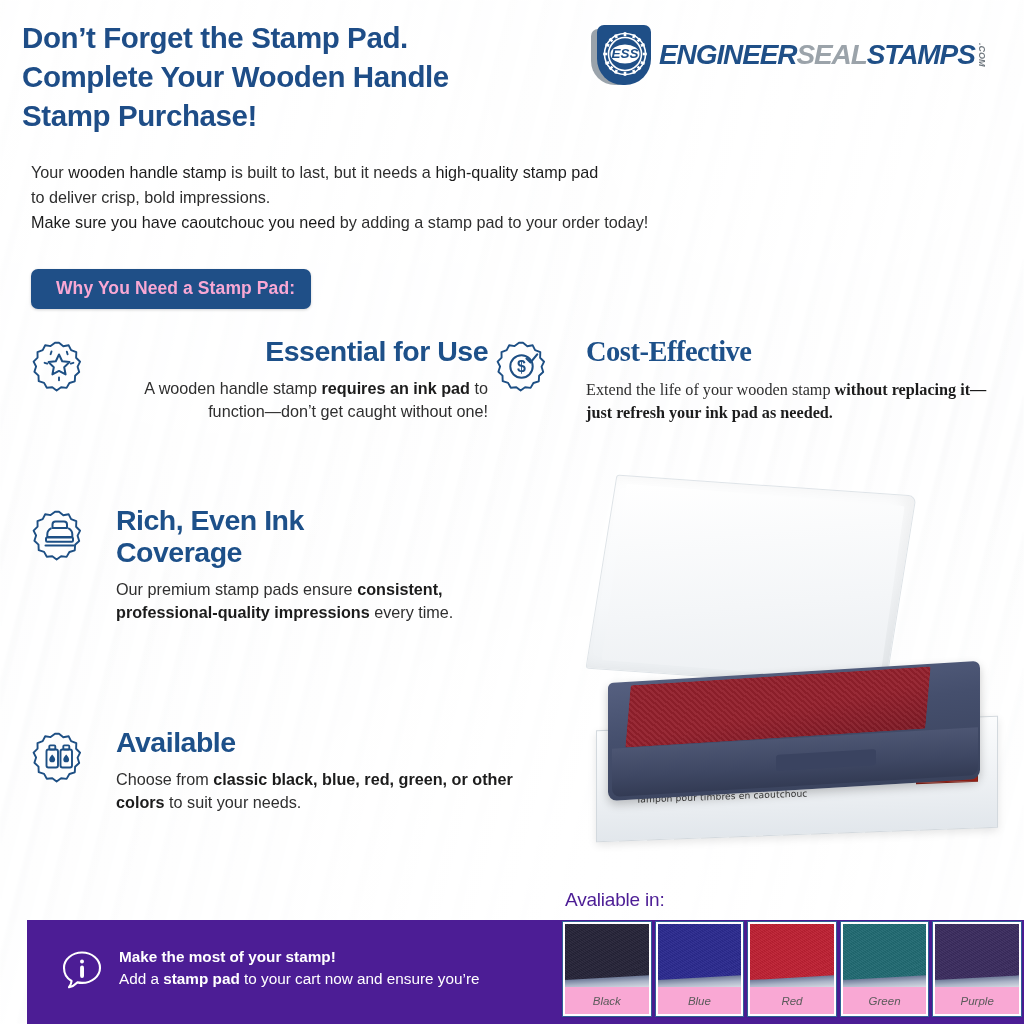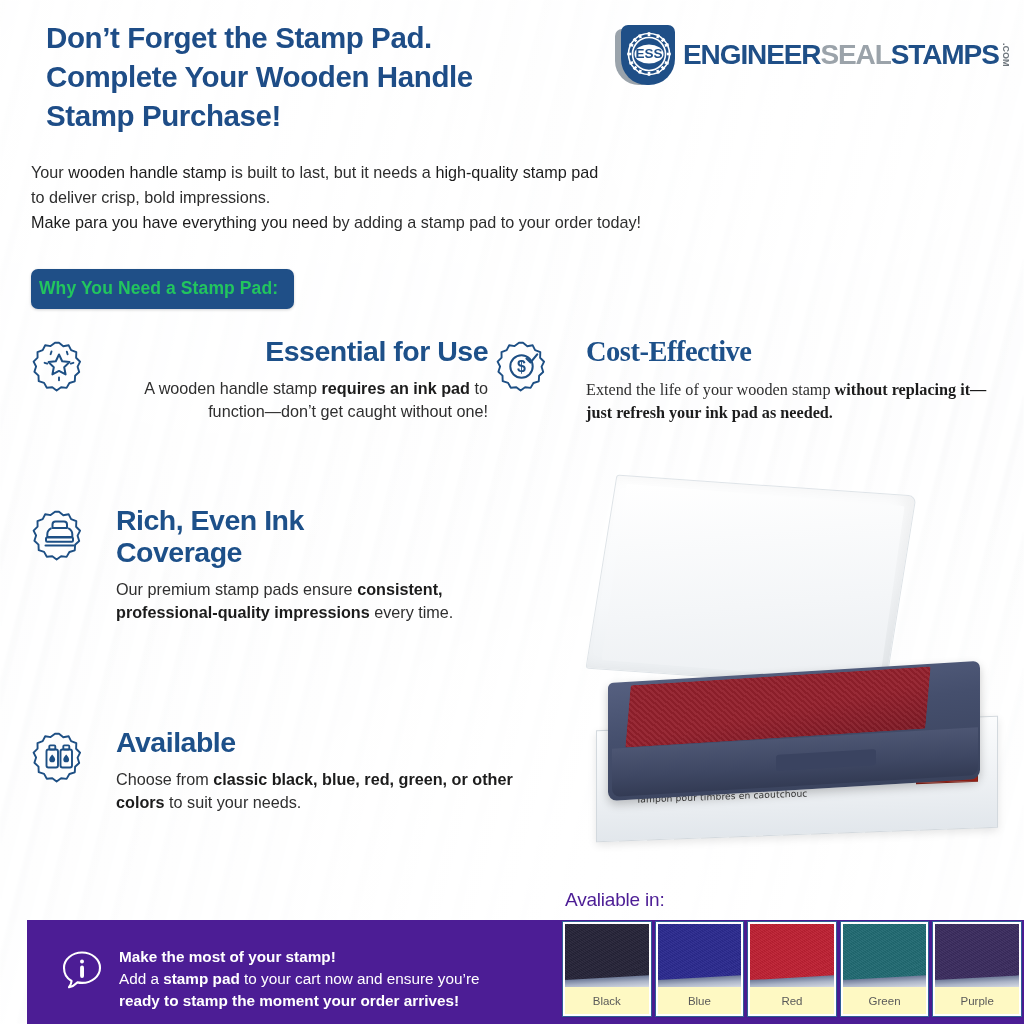--- a/index.html
+++ b/index.html
@@ -27,35 +27,35 @@
     background:
       radial-gradient(ellipse 50% 45% at 22% 18%, rgba(255,255,255,.95) 0%, rgba(255,255,255,.45) 60%, rgba(255,255,255,0) 100%),
       radial-gradient(ellipse 60% 50% at 78% 12%, rgba(255,255,255,.92) 0%, rgba(255,255,255,0) 70%),
       radial-gradient(ellipse 70% 55% at 60% 85%, rgba(255,255,255,.96) 0%, rgba(255,255,255,.3) 65%, rgba(255,255,255,0) 100%),
       linear-gradient(180deg, rgba(255,255,255,.55) 0%, rgba(255,255,255,.2) 30%, rgba(255,255,255,.55) 100%);
     z-index:1;
   }
   #content { position:relative; z-index:5; width:1024px; height:1024px; }
 
   
-  #header { position:absolute; left:46px; top:18px; width:965px; height:125px; }
+  #header { position:absolute; left:22px; top:18px; width:965px; height:125px; }
   #headline{
     width:620px;
     color:#1e4d87;
     font-size:29.5px;
     font-weight:bold;
     line-height:1.33;
     letter-spacing:-0.4px;
   }
   #headline div{ white-space:nowrap; }
 
   #logo{
     position:absolute; right:0; top:6px;
     width:396px; height:62px;
-    display:flex; align-items:center;
+    display:flex; align-items:center;font-style:italic;
   }
   #logo-mark{
     position:relative; width:60px; height:60px; flex:none;
   }
   #logo-shield{
     position:absolute; left:6px; top:0; width:54px; height:60px;
     background:#1f4f87; border-radius:7px 7px 26px 26px;
   }
   #logo-shield-shadow{
     position:absolute; left:0px; top:4px; width:50px; height:56px;
@@ -84,22 +84,22 @@
     font-size:16.2px; color:#2e2e2e; line-height:1.53;
   }
   #intro b{ color:#1c1c1c; font-weight:normal; }
   #intro .line{ white-space:nowrap; }
 
   
   #why-badge{
     position:absolute; left:31px; top:269px;
     background:#1f4f87;
     border-radius:7px;
-    padding:9px 16px 10px 8px;
-    color:#22c55e; font-size:17.5px; font-weight:bold;
+    padding:9px 16px 10px 25px;
+    color:#f9a8d4; font-size:17.5px; font-weight:bold;
     letter-spacing:.1px;
     box-shadow:0 1px 3px rgba(0,0,0,.18);
   }
 
   
   .feature{ position:absolute; }
   .f-icon{ position:absolute; left:0; top:0; width:62px; height:62px; }
   .f-body{ margin-left:88px; }
   .f-title{
     color:#1d5089; font-weight:bold;
@@ -213,23 +213,23 @@
     flex:1;
     position:relative;
     overflow:hidden;
   }
   .sw-color:after{
     content:""; position:absolute; left:-10%; bottom:0; width:120%; height:22%;
     background:linear-gradient(180deg,#6e7a98 0%,#aab3c6 40%,#e6e9ee 100%);
     transform:skewY(-3.2deg) translateY(34%);
   }
   .sw-label{
-    height:27px; background:#fef9c3;
+    height:27px; background:#f9a8d4;
     display:flex; align-items:center; justify-content:center;
-    font-size:11.5px; color:#5a5a5a;
+    font-size:11.5px; color:#5a5a5a;font-style:italic;
   }
 
   
   #footer{
     position:absolute; left:0; top:920px; width:1024px; height:128px;
     background:#4c1d95;
     z-index:10;
     margin-left:27px;
   }
   #footer-icon{
@@ -293,21 +293,21 @@
           <span class="lt-gray">SEAL</span>
           <span class="lt-dark">STAMPS</span>
         <span id="logo-dotcom">.COM</span>
       </div>
     </div>
   </div>
 
   <div id="intro">
     <div class="line"><span>Your </span><b>wooden handle stamp</b><span> is built to last, but it needs a </span><b>high-quality stamp pad</b></div>
     <div class="line">to deliver crisp, bold impressions.</div>
-    <div class="line"><b>Make para you have everything you need</b><span> by adding a stamp pad to your order today!</span></div>
+    <div class="line"><b>Make sure you have caoutchouc you need</b><span> by adding a stamp pad to your order today!</span></div>
   </div>
 
   <div id="why-badge">Why You Need a Stamp Pad:</div>
 
   <div class="feature" id="feat-essential">
     <svg class="f-icon" viewBox="0 0 62 62">
       <path d="M31 2.6 35.3 6.0 40.7 5.1 43.1 10.0 48.3 12.0 48.1 17.6 52.1 21.5 49.6 26.5 51.2 31.8 47.1 35.5 46.8 41.1 41.4 42.8 38.6 47.7 33.1 47.1 28.6 50.3 24.3 47.1 18.8 47.6 16.1 42.7 10.7 40.9 10.5 35.4 6.4 31.6 8.1 26.3 5.6 21.4 9.6 17.4 9.5 11.9 14.7 9.9 17.2 5.0 22.6 5.9 27.0 2.6Z" transform="translate(0,4.2) scale(1.0,1.0)" fill="none" stroke="#1d4f84" stroke-width="1.9" stroke-linejoin="round"></path>
       <path d="M31 18.5 34.2 25.2 41.5 26.1 36.2 31.2 37.6 38.4 31 34.9 24.4 38.4 25.8 31.2 20.5 26.1 27.8 25.2Z" fill="none" stroke="#1d4f84" stroke-width="2" stroke-linejoin="round"></path>
       <g stroke="#1d4f84" stroke-width="1.9" stroke-linecap="round">
         <line x1="23.5" y1="15.5" x2="22.6" y2="18.2"></line>
@@ -419,17 +419,16 @@
 
   <div id="footer">
     <svg id="footer-icon" viewBox="0 0 46 46">
       <path d="M23 4.5c9.9 0 18 6.8 18 15.2 0 8.4-8.1 15.2-18 15.2-1.6 0-3.2-.2-4.7-.5-2.1 2.2-5 4.1-8.3 4.8 1.5-1.9 2.4-4.1 2.6-6.2C7.5 30.2 5 25.5 5 19.7 5 11.3 13.1 4.5 23 4.5z" fill="none" stroke="#ffffff" stroke-width="2.1" stroke-linejoin="round"></path>
       <circle cx="23" cy="13.4" r="2.0" fill="#ffffff"></circle>
       <rect x="21.1" y="17.6" width="3.9" height="12.4" rx="1.9" fill="#ffffff"></rect>
     </svg>
     <div id="footer-text">
       <div class="line"><b>Make the most of your stamp!</b></div>
       <div class="line"><span>Add a </span><b>stamp pad</b><span> to your cart now and ensure you’re</span></div>
-      <div class="line"><b>ready to stamp the moment your order arrives!</b></div>
     </div>
   </div>
 
 </div>
 
 </body></html>

